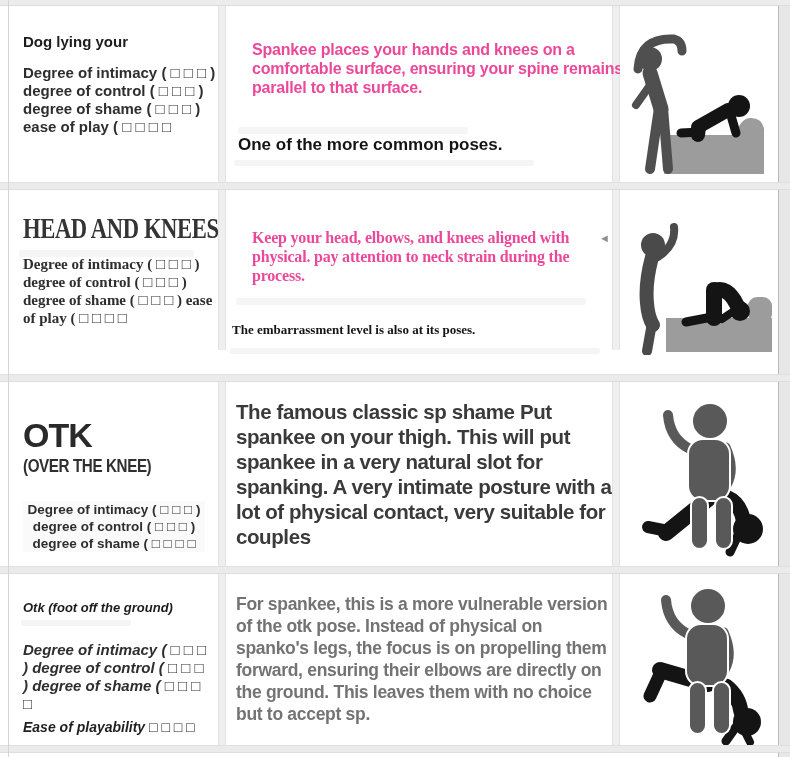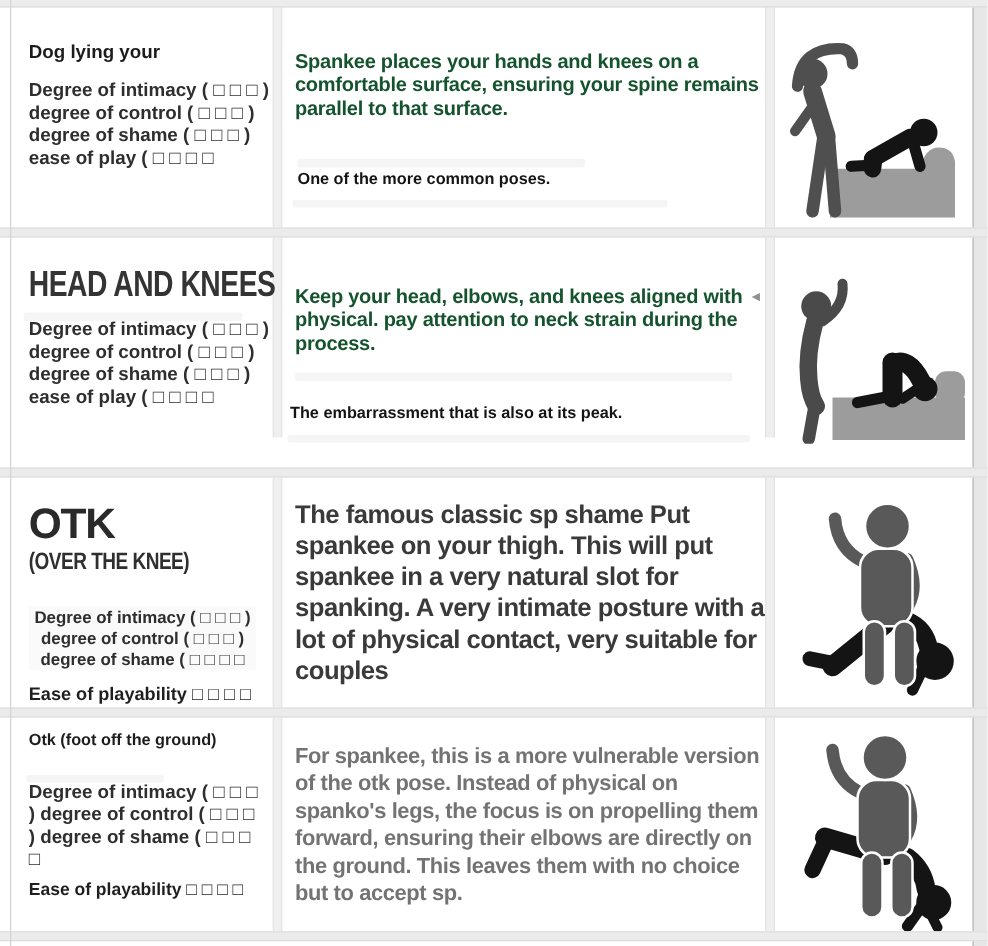--- a/index.html
+++ b/index.html
@@ -23,22 +23,22 @@
 
   .title-sm{font-weight:700;color:#1c1c1c;font-size:15px;}
   .stats{font-weight:700;color:#2e2e2e;font-size:15px;line-height:18px;margin-top:14px;width:194px;}
   .title-cond{display:inline-block;transform:scaleX(0.78);transform-origin:0 50%;font-weight:700;color:#343434;font-size:29px;letter-spacing:-0.5px;white-space:nowrap;}
   .otk-main{font-weight:700;color:#2a2a2a;font-size:34px;letter-spacing:-1px;}
   .otk-sub{display:inline-block;transform:scaleX(0.8);transform-origin:0 60%;font-weight:700;color:#2f2f2f;font-size:19px;letter-spacing:-0.5px;white-space:nowrap;}
   .stats-c{font-weight:700;color:#2e2e2e;font-size:13.5px;line-height:17px;margin-top:24px;width:182px;text-align:center;background:#fafafa;}
   .ease{font-weight:700;color:#1f1f1f;font-size:14.5px;margin-top:12px;}
   .title-xs{font-weight:700;color:#1c1c1c;font-size:13px;}
 
-  .desc{font-weight:700;color:#14532d;font-size:16px;line-height:19px;letter-spacing:-0.2px;}
-  .note{position:absolute;font-weight:700;color:#141414;font-size:13px;}
+  .desc{font-weight:700;color:#ec4899;font-size:16px;line-height:19px;letter-spacing:-0.2px;margin-left:16px;}
+  .note{position:absolute;font-weight:700;color:#141414;font-size:17px;}
   .desc-lg{font-weight:700;color:#3a3a3a;font-size:20.5px;line-height:25px;letter-spacing:-0.4px;}
   .desc-gray{font-weight:700;color:#737373;font-size:17.5px;line-height:22px;letter-spacing:-0.3px;}
   .artifact-arrow{position:absolute;top:42px;right:2px;color:#909090;font-size:11px;font-weight:700;}
   .ghost{position:absolute;background:#ededed;opacity:.55;border-radius:2px;}
   .r5{position:absolute;left:9px;top:753px;width:769px;height:4px;background:#ffffff;}
   svg{display:block;}
 </style>
 </head>
 <body>
 
@@ -79,36 +79,36 @@
         <path d="M75,116 L74,124" stroke-width="14"></path>
         <path d="M57,122 L76,121" stroke-width="9"></path>
       </g>
       <circle cx="115" cy="95" r="11" fill="#141414"></circle>
     </svg>
   </div>
 </div>
 
 <div class="hgut" style="top:182px;"></div>
 
-<div class="row" style="top:190px;height:160px;">
+<div class="row" style="top:190px;height:160px;font-family:Liberation Serif, serif;">
   <div class="cell c1">
     <div class="ghost" style="top:60px;left:10px;width:175px;height:7px;"></div>
     <div class="inner" style="padding-top:22px;">
       <span class="title-cond">HEAD AND KNEES</span>
       <div class="stats" style="margin-top:10px;">Degree of intimacy ( □ □ □ ) degree of control ( □ □ □ ) degree of shame ( □ □ □ ) ease of play ( □ □ □ □</div>
     </div>
   </div>
   <div class="vgut"></div>
   <div class="cell c2">
     <div class="ghost" style="top:108px;left:10px;width:350px;height:7px;"></div>
     <div class="ghost" style="top:158px;left:4px;width:370px;height:6px;"></div>
     <div class="inner" style="padding-top:38px;">
       <div class="desc" style="width:372px;">Keep your head, elbows, and knees aligned with physical. pay attention to neck strain during the process.</div>
       <span class="artifact-arrow">◄</span>
-      <div class="note" style="top:132px;left:6px;font-size:13px;">The embarrassment that is also at its peak.</div>
+      <div class="note" style="top:132px;left:6px;font-size:13px;">The embarrassment level is also at its poses.</div>
     </div>
   </div>
   <div class="vgut"></div>
   <div class="cell c3">
     <svg width="150" height="170" viewBox="0 0 150 170">
       <rect x="42" y="133" width="106" height="34" fill="#9c9c9c"></rect>
       <rect x="124" y="112" width="24" height="26" rx="9" fill="#9c9c9c"></rect>
       <g stroke="#4a4a4a" fill="none" stroke-linecap="round">
         <path d="M34,72 Q52,60 50,42" stroke-width="8"></path>
         <path d="M28,72 Q21,98 23,118 Q24,132 29,140" stroke-width="14"></path>
@@ -123,21 +123,21 @@
       </g>
       <circle cx="116" cy="126" r="10" fill="#141414"></circle>
     </svg>
   </div>
 </div>
 
 <div class="hgut" style="top:374px;"></div>
 
 <div class="row" style="top:382px;height:184px;">
   <div class="cell c1">
-    <div class="inner" style="padding-top:18px;">
+    <div class="inner" style="padding-top:34px;">
       <span class="otk-main">OTK</span>
       <span class="otk-sub">(OVER THE KNEE)</span>
       <div class="stats-c">Degree of intimacy ( □ □ □ ) degree of control ( □ □ □ ) degree of shame ( □ □ □ □</div>
       <div class="ease">Ease of playability □ □ □ □</div>
     </div>
   </div>
   <div class="vgut"></div>
   <div class="cell c2">
     <div class="inner" style="padding-top:17px;">
       <div class="desc-lg" style="width:378px;">The famous classic sp shame Put spankee on your thigh. This will put spankee in a very natural slot for spanking. A very intimate posture with a lot of physical contact, very suitable for couples</div>
@@ -163,21 +163,21 @@
       </g>
     </svg>
   </div>
 </div>
 
 <div class="hgut" style="top:566px;"></div>
 
 <div class="row" style="top:574px;height:171px;">
   <div class="cell c1">
     <div class="ghost" style="top:46px;left:12px;width:110px;height:6px;"></div>
-    <div class="inner" style="padding-top:10px;">
+    <div class="inner" style="padding-top:26px;font-style:italic;">
       <div class="title-xs">Otk (foot off the ground)</div>
       <div class="stats" style="margin-top:26px;width:188px;">Degree of intimacy ( □ □ □ ) degree of control ( □ □ □ ) degree of shame ( □ □ □ □</div>
       <div class="ease" style="margin-top:6px;font-size:14px;">Ease of playability □ □ □ □</div>
     </div>
   </div>
   <div class="vgut"></div>
   <div class="cell c2">
     <div class="inner" style="padding-top:19px;">
       <div class="desc-gray" style="width:376px;">For spankee, this is a more vulnerable version of the otk pose. Instead of physical on spanko's legs, the focus is on propelling them forward, ensuring their elbows are directly on the ground. This leaves them with no choice but to accept sp.</div>
     </div>

